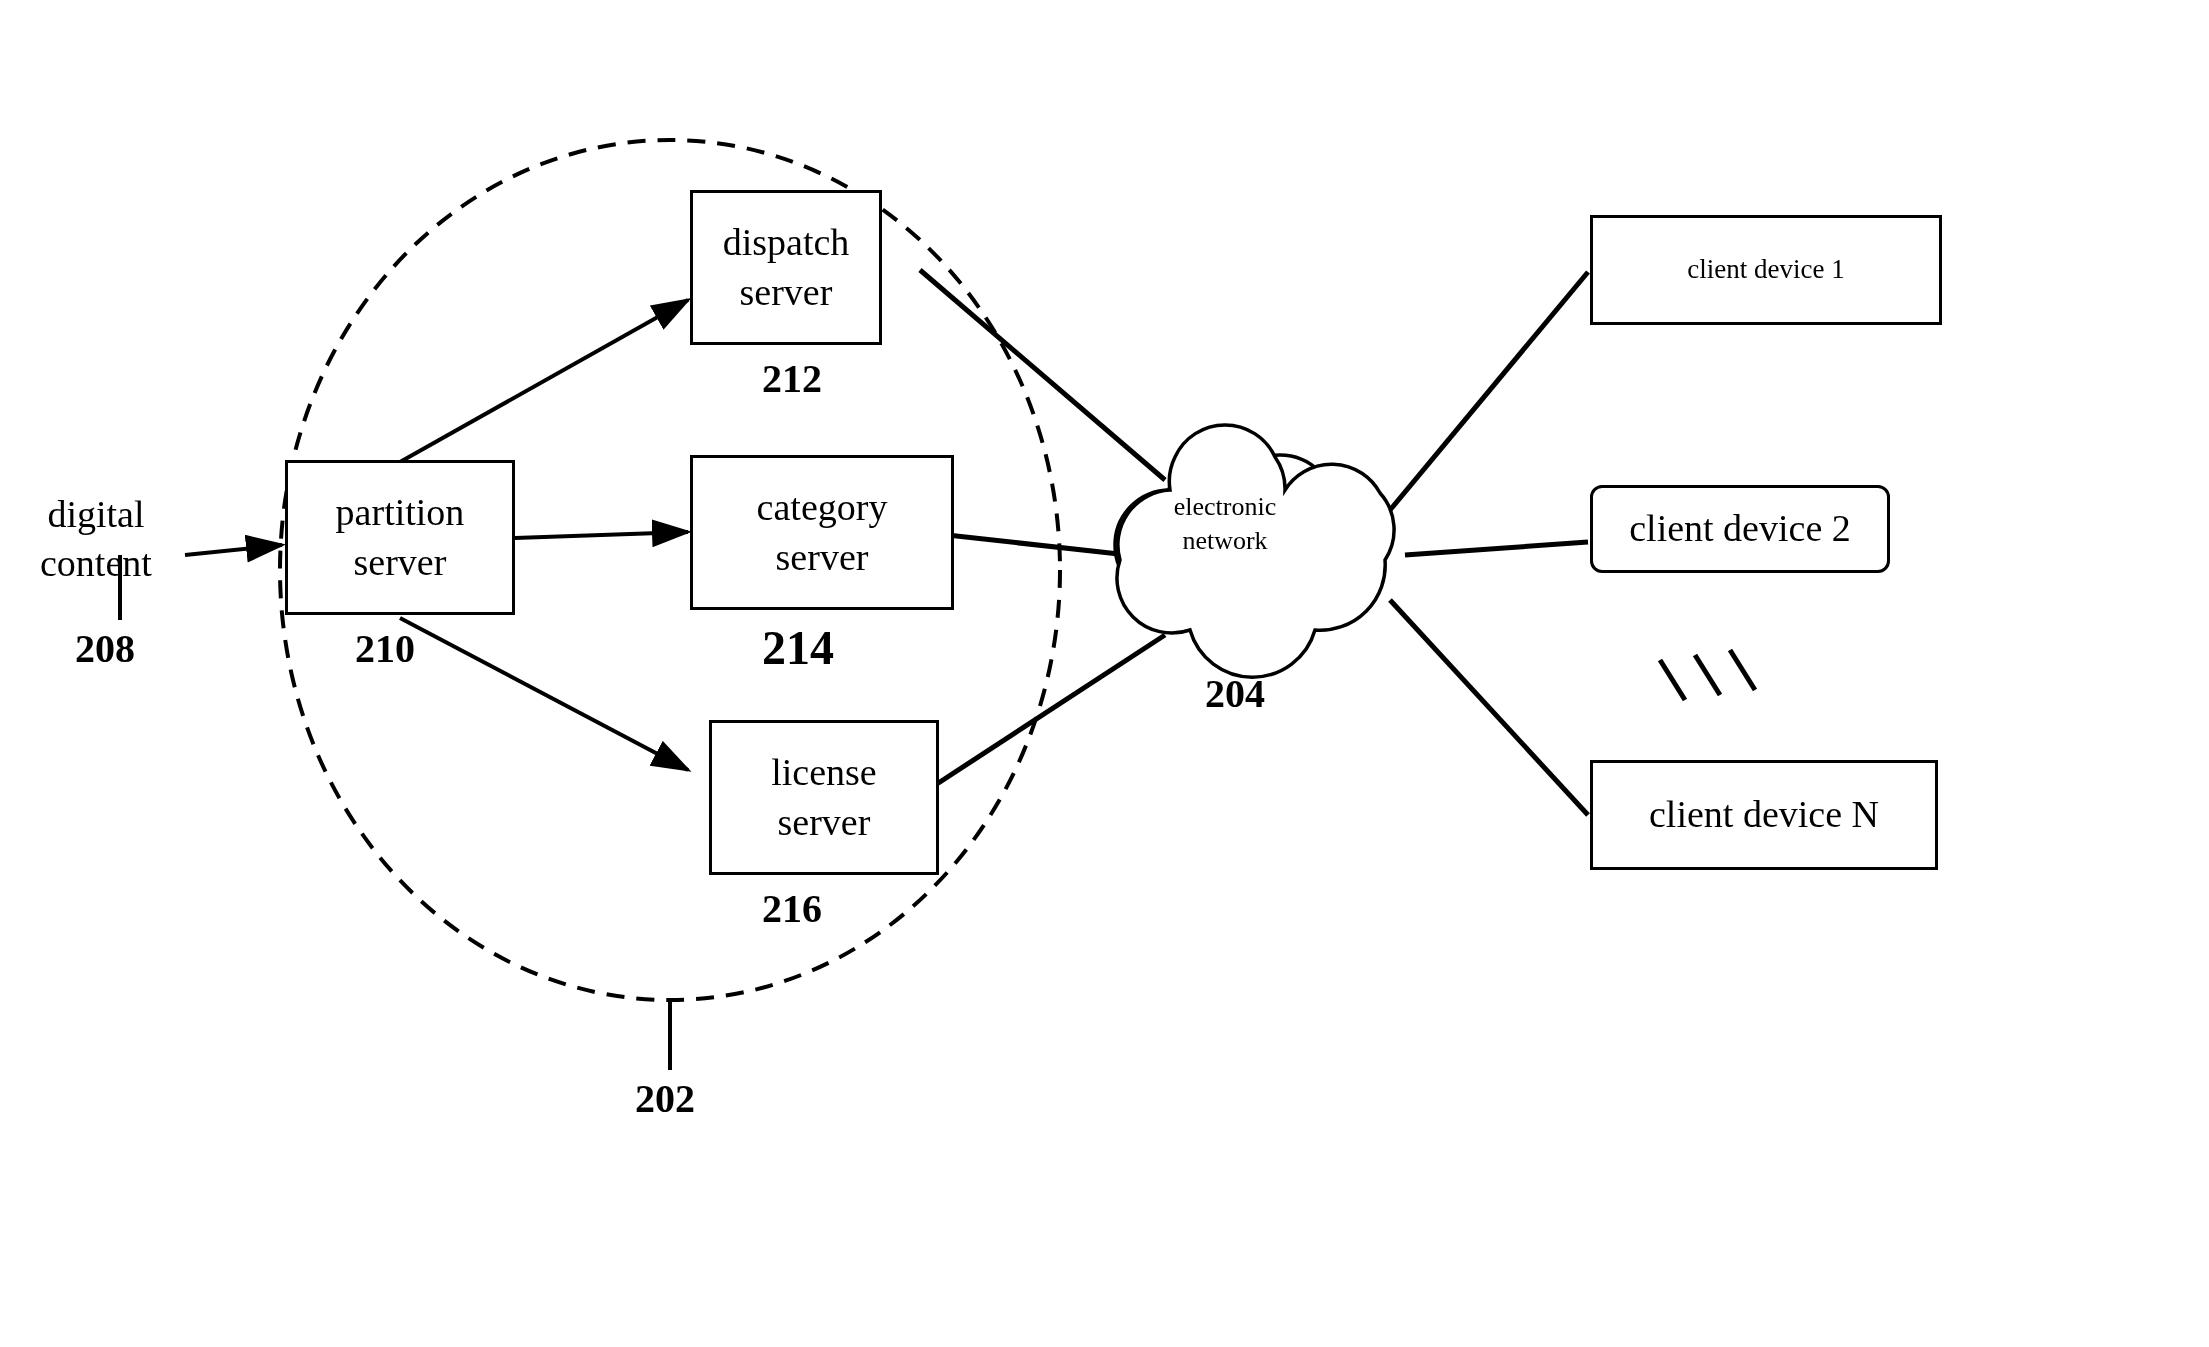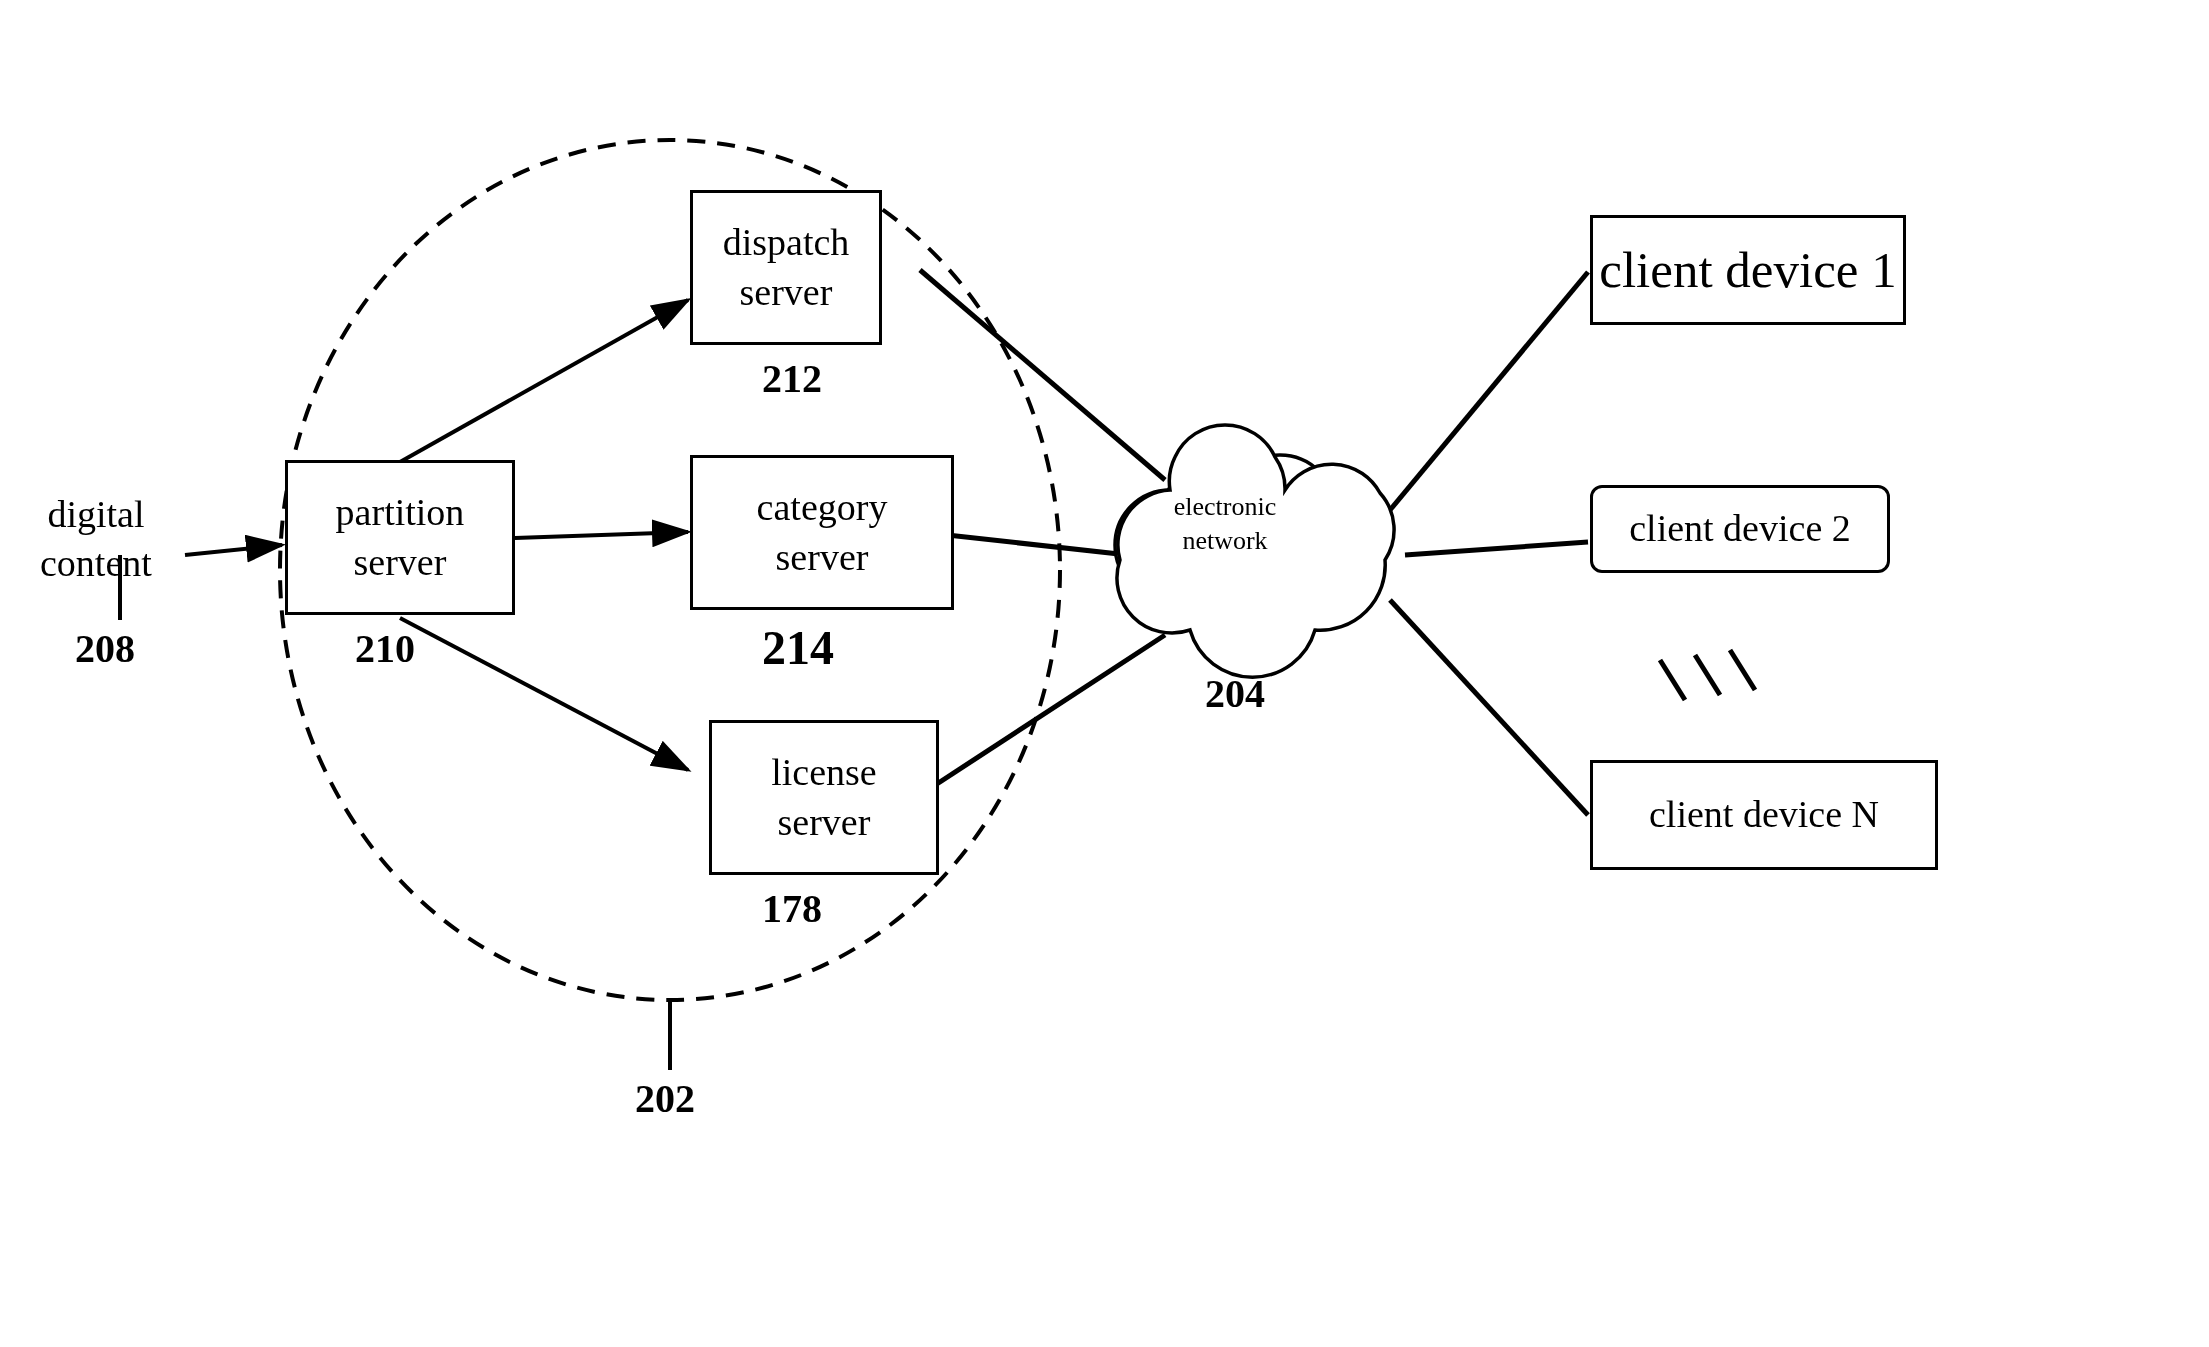--- a/index.html
+++ b/index.html
@@ -143,28 +143,28 @@
   <div class="label-num" style="left: 762px; top: 355px; font-size:40px;"><b>212</b></div>
 
   <div class="node-box" style="left: 690px; top: 455px; width: 264px; height: 155px; font-size:38px;">
     category<br>server
   </div>
   <div class="label-num" style="left: 762px; top: 620px; font-size:48px;"><b>214</b></div>
 
   <div class="node-box" style="left: 709px; top: 720px; width: 230px; height: 155px; font-size:38px;">
     license<br>server
   </div>
-  <div class="label-num" style="left: 762px; top: 885px; font-size:40px;"><b>178</b></div>
+  <div class="label-num" style="left: 762px; top: 885px; font-size:40px;"><b>216</b></div>
 
   <div class="label-text" style="left: 1115px; top: 490px; font-size:26px; text-align:center; width:220px;">
     electronic<br>network
   </div>
   <div class="label-num" style="left: 1205px; top: 670px; font-size:40px;"><b>204</b></div>
 
-  <div class="node-box" style="left: 1590px; top: 215px; width: 316px; height: 110px; font-size:51px;">
+  <div class="node-box" style="left: 1590px; top: 215px; width: 352px; height: 110px; font-size:27px;">
     client device 1
   </div>
 
   <div class="node-box" style="left: 1590px; top: 485px; width: 300px; height: 88px; font-size:38px;border-radius:12px;">
     client device 2
   </div>
 
   <div class="node-box" style="left: 1590px; top: 760px; width: 348px; height: 110px; font-size:38px;">
     client device N
   </div>

